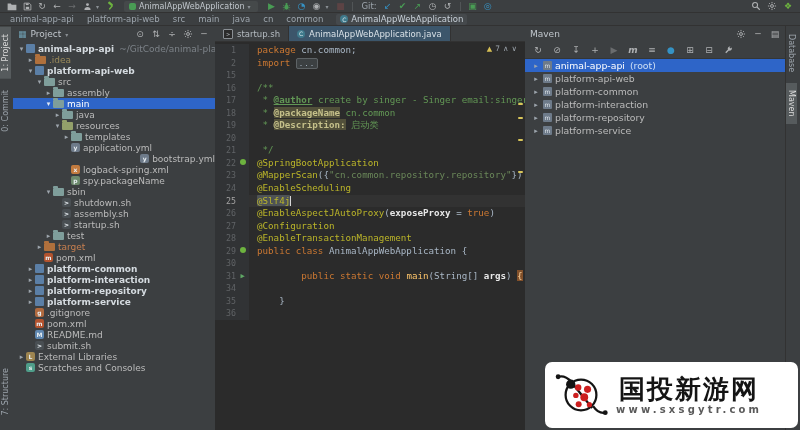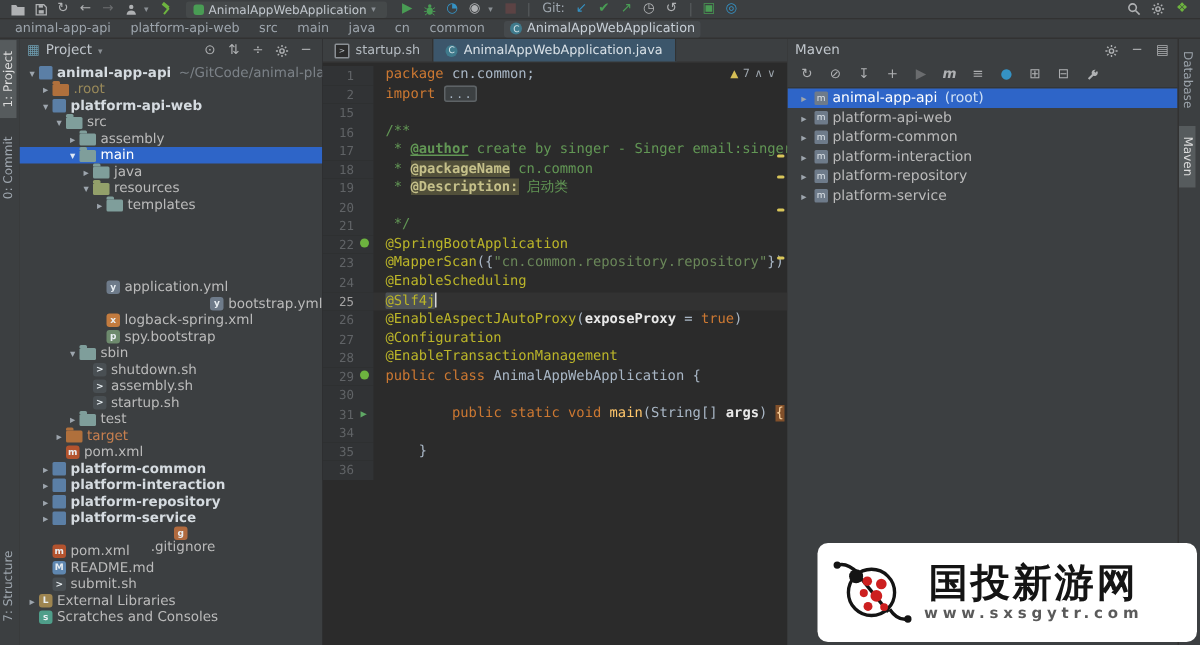--- a/index.html
+++ b/index.html
@@ -266,21 +266,21 @@
     <div class="tree">
         <div class="trow" style="padding-left: 4px;">
           <span class="chev">▾</span>
           <span class="mod-ic"></span>
           <span class="tlabel bold">animal-app-api</span>
           <span class="tsuffix">~/GitCode/animal-platform/animal-app-api</span>
         </div>
         <div class="trow" style="padding-left: 13px;">
           <span class="chev">▸</span>
           <span class="fold-ic ex"></span>
-          <span class="tlabel" style="color: rgb(154, 138, 90);">.root</span>
+          <span class="tlabel" style="color: rgb(154, 138, 90);">.idea</span>
         </div>
         <div class="trow" style="padding-left: 13px;">
           <span class="chev">▾</span>
           <span class="mod-ic"></span>
           <span class="tlabel bold">platform-api-web</span>
         </div>
         <div class="trow" style="padding-left: 22px;">
           <span class="chev">▾</span>
           <span class="fold-ic"></span>
           <span class="tlabel">src</span>
@@ -303,39 +303,39 @@
         <div class="trow" style="padding-left: 40px;">
           <span class="chev">▾</span>
           <span class="fold-ic res"></span>
           <span class="tlabel">resources</span>
         </div>
         <div class="trow" style="padding-left: 49px;">
           <span class="chev">▸</span>
           <span class="fold-ic"></span>
           <span class="tlabel">templates</span>
         </div>
-        <div class="trow" style="padding-left: 49px; margin-top: 44px;">
+        <div class="trow" style="padding-left: 49px;">
           <span class="chev"></span>
           <span class="fi" style="background: rgb(110, 123, 138);">y</span>
           <span class="tlabel">application.yml</span>
         </div>
         <div class="trow" style="padding-left: 49px; justify-content: flex-end;">
           <span class="chev"></span>
           <span class="fi" style="background: rgb(110, 123, 138);">y</span>
           <span class="tlabel">bootstrap.yml</span>
         </div>
         <div class="trow" style="padding-left: 49px;">
           <span class="chev"></span>
           <span class="fi" style="background: rgb(194, 123, 63);">x</span>
           <span class="tlabel">logback-spring.xml</span>
         </div>
         <div class="trow" style="padding-left: 49px;">
           <span class="chev"></span>
           <span class="fi" style="background: rgb(109, 138, 109);">p</span>
-          <span class="tlabel">spy.bootstrap</span>
+          <span class="tlabel">spy.packageName</span>
         </div>
         <div class="trow" style="padding-left: 31px;">
           <span class="chev">▾</span>
           <span class="fold-ic"></span>
           <span class="tlabel">sbin</span>
         </div>
         <div class="trow" style="padding-left: 40px;">
           <span class="chev"></span>
           <span class="fi" style="background: rgb(73, 79, 83);">&gt;</span>
           <span class="tlabel">shutdown.sh</span>
@@ -378,21 +378,21 @@
         <div class="trow" style="padding-left: 13px;">
           <span class="chev">▸</span>
           <span class="mod-ic"></span>
           <span class="tlabel bold">platform-repository</span>
         </div>
         <div class="trow" style="padding-left: 13px;">
           <span class="chev">▸</span>
           <span class="mod-ic"></span>
           <span class="tlabel bold">platform-service</span>
         </div>
-        <div class="trow" style="padding-left: 13px; flex-direction: column;">
+        <div class="trow" style="padding-left: 13px;">
           <span class="chev"></span>
           <span class="fi" style="background: rgb(176, 106, 63);">g</span>
           <span class="tlabel">.gitignore</span>
         </div>
         <div class="trow" style="padding-left: 13px;">
           <span class="chev"></span>
           <span class="fi" style="background: rgb(179, 83, 46);">m</span>
           <span class="tlabel">pom.xml</span>
         </div>
         <div class="trow" style="padding-left: 13px;">

